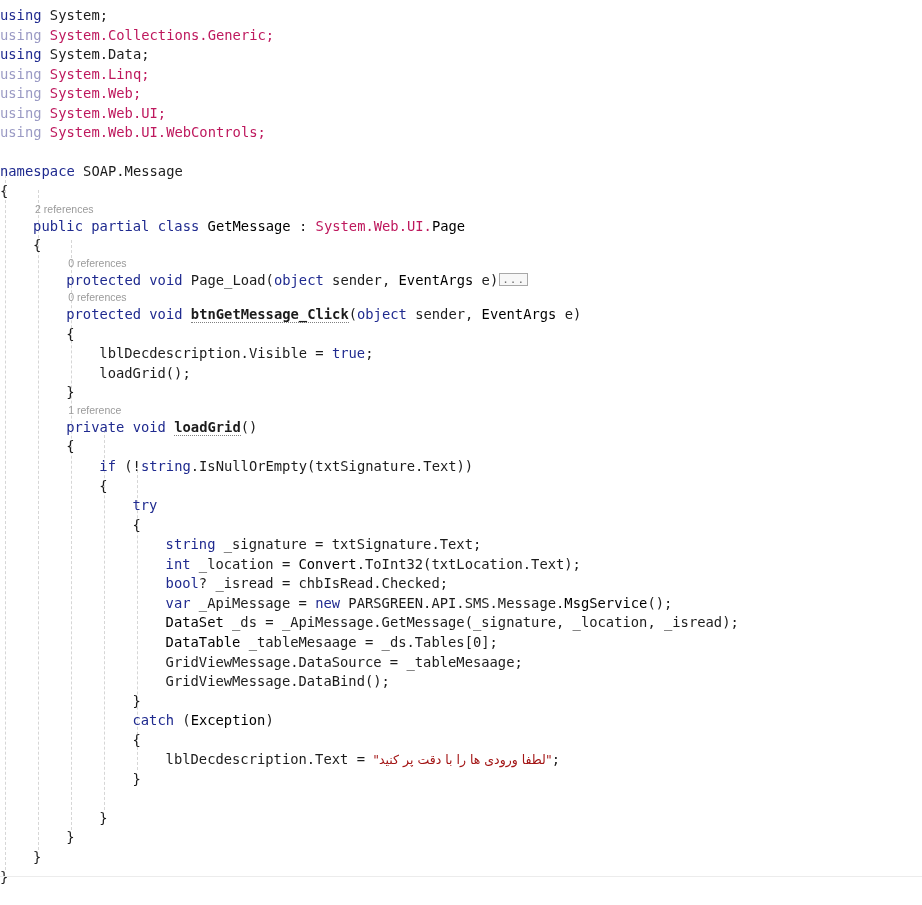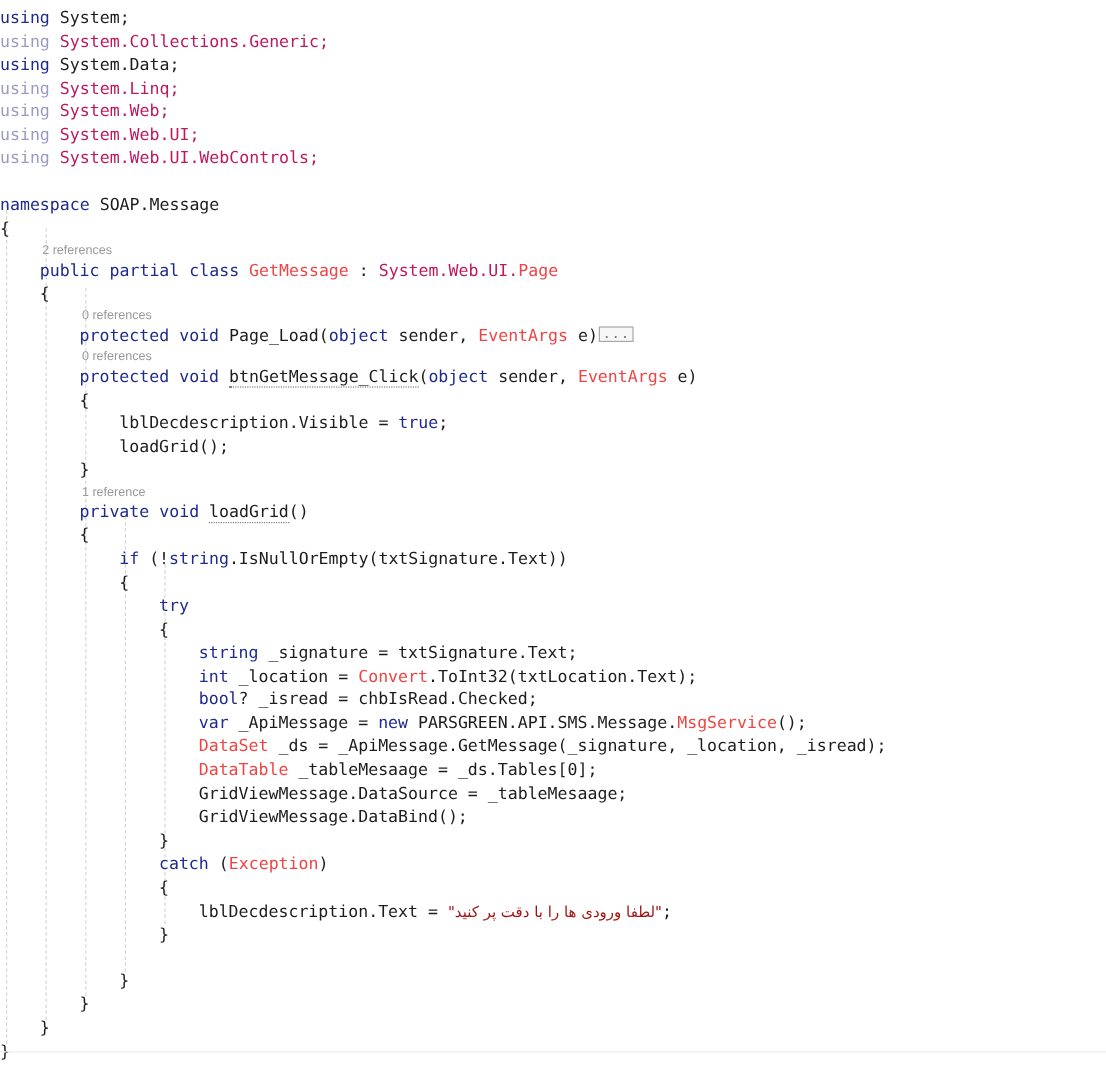--- a/index.html
+++ b/index.html
@@ -44,27 +44,28 @@
   .line {
     height: 19.55px;
     white-space: pre;
     position: relative;
   }
 
   
   .kw        { color: #1f2a8f; }           
   .kw-dim    { color: #9a9ac4; }           
   .id-dim    { color: #be185d; }           
-  .type      { color: #ef4444; }           
+  .type      { color: #000000; }           
   .str       { color: #a31515; }
   .plain     { color: #1c1c1c; }
 
   
   .dotted {
     border-bottom: 1px dotted #808080;
+    font-weight: bold;
   }
 
   
   .codelens {
     height: 15px;
     line-height: 15px;
     font-family: "Liberation Sans", sans-serif;
     font-size: 10.5px;
     color: #9a9a9a;
     white-space: pre;

